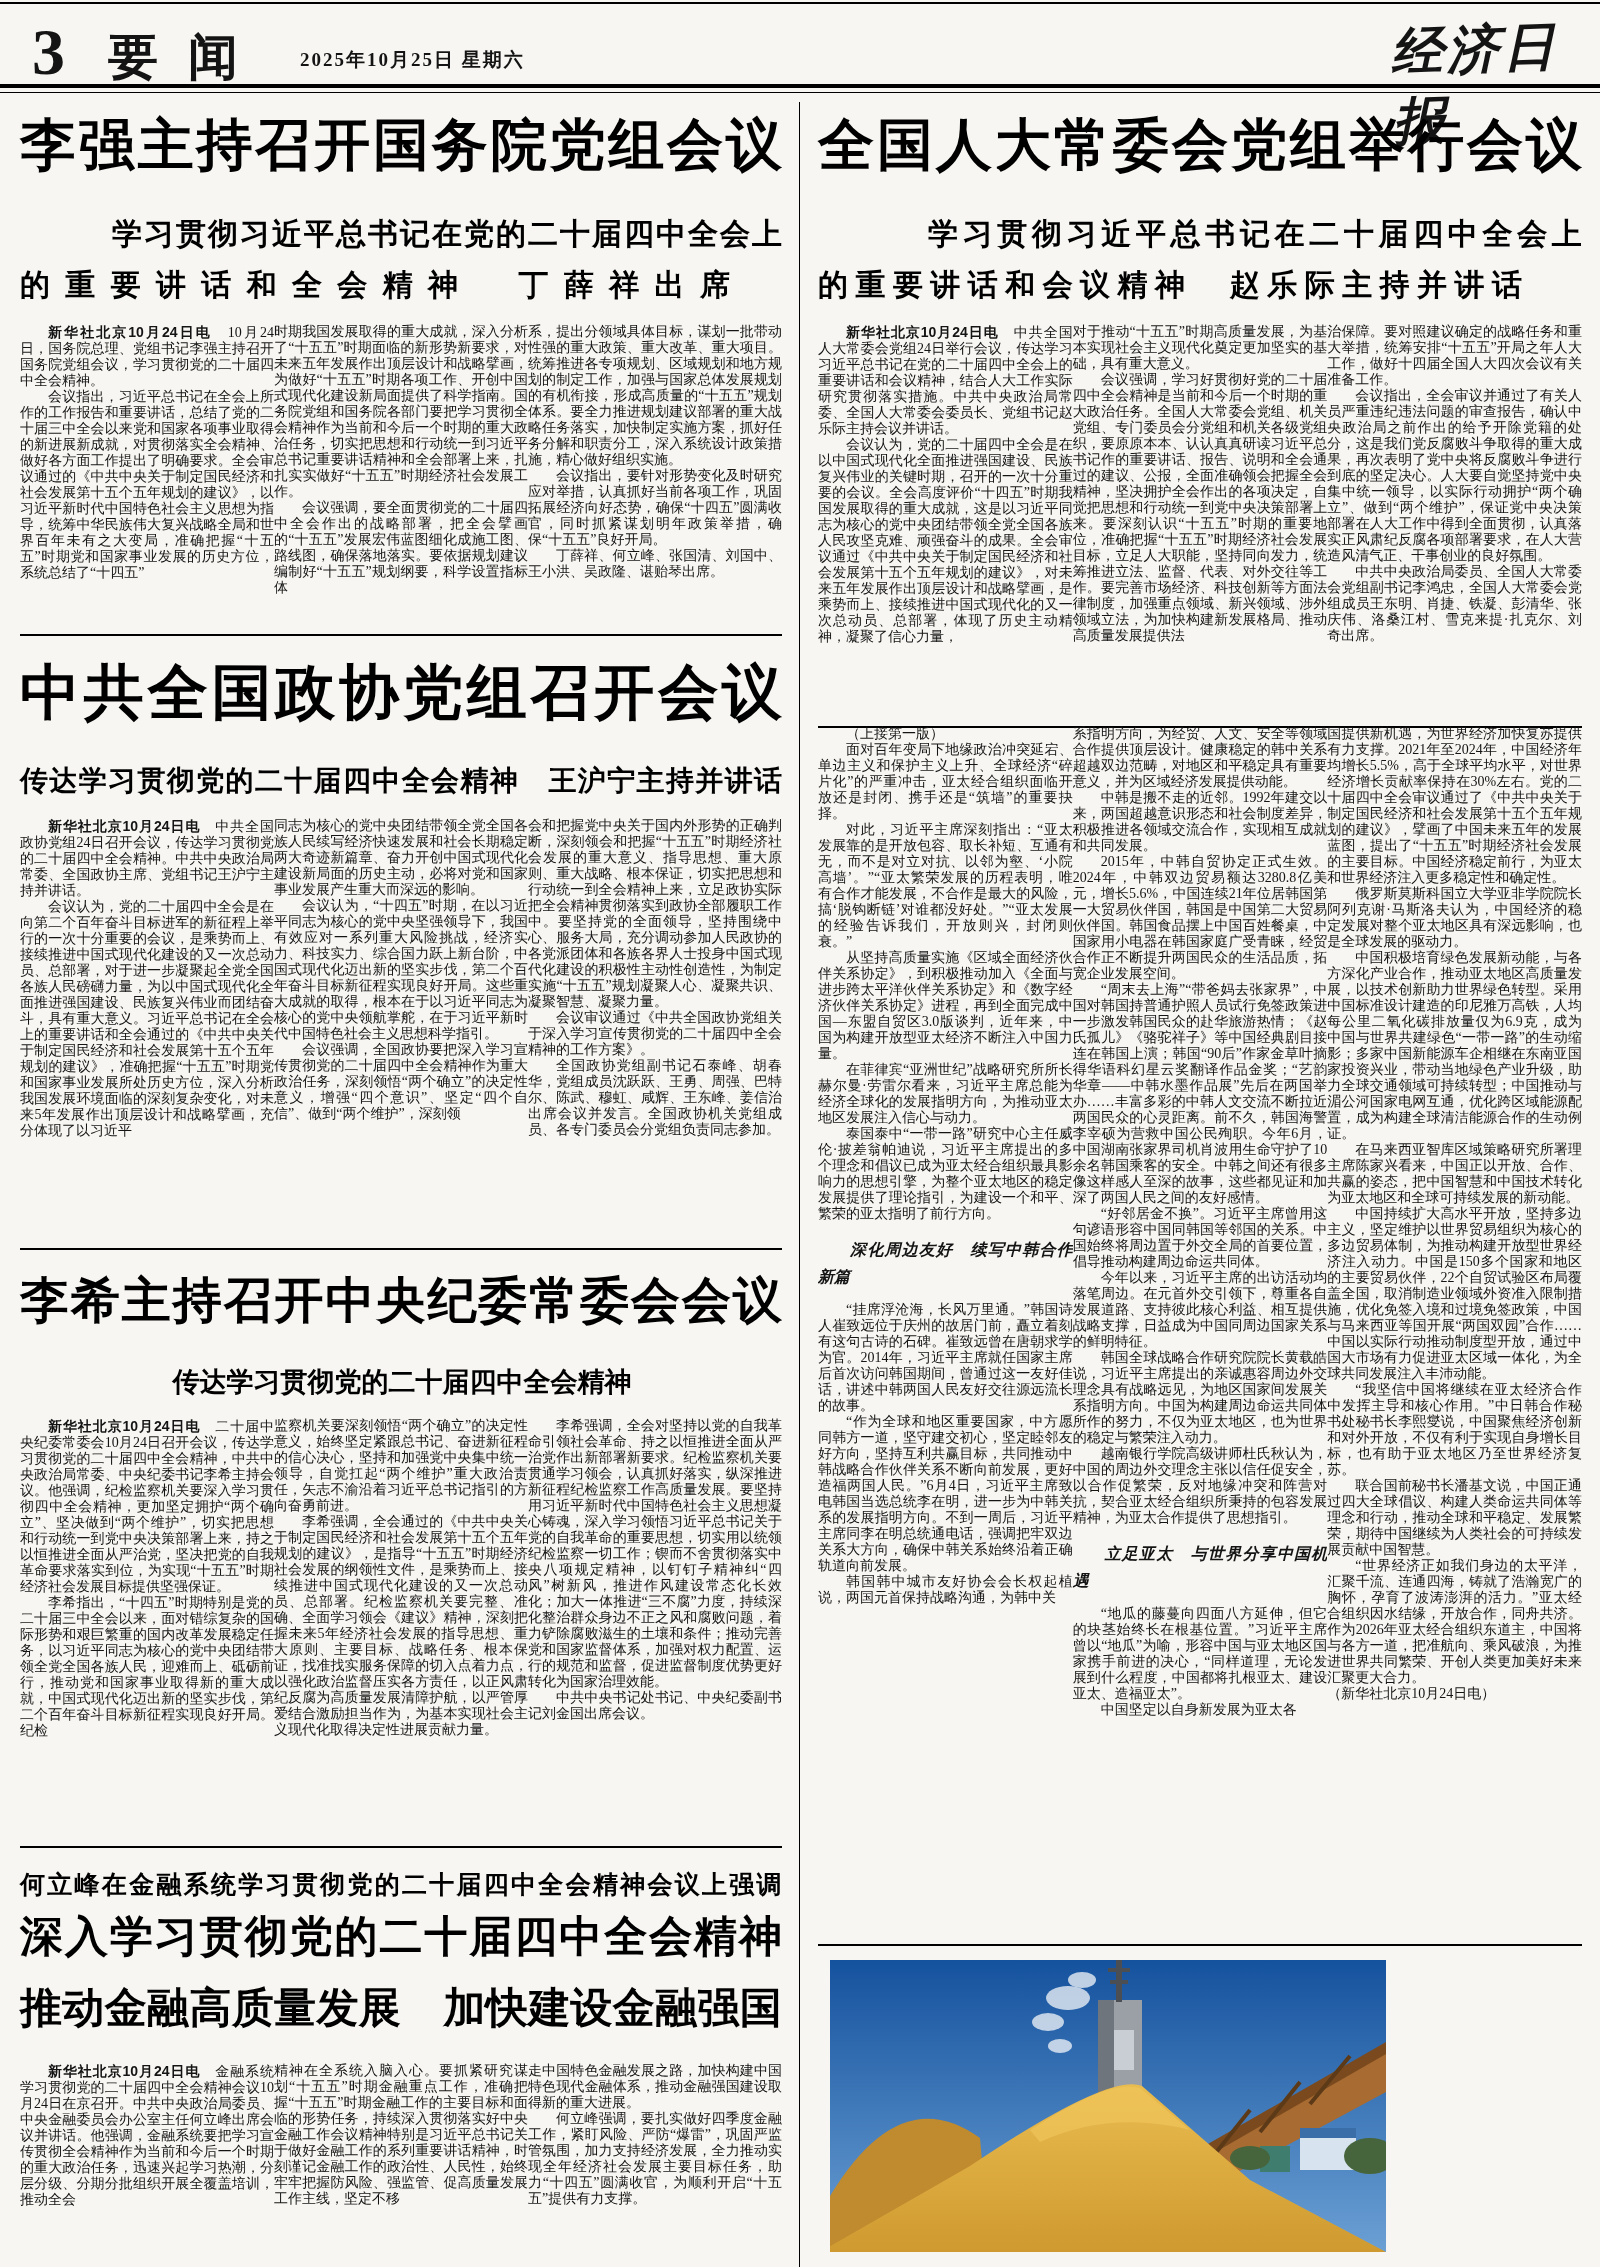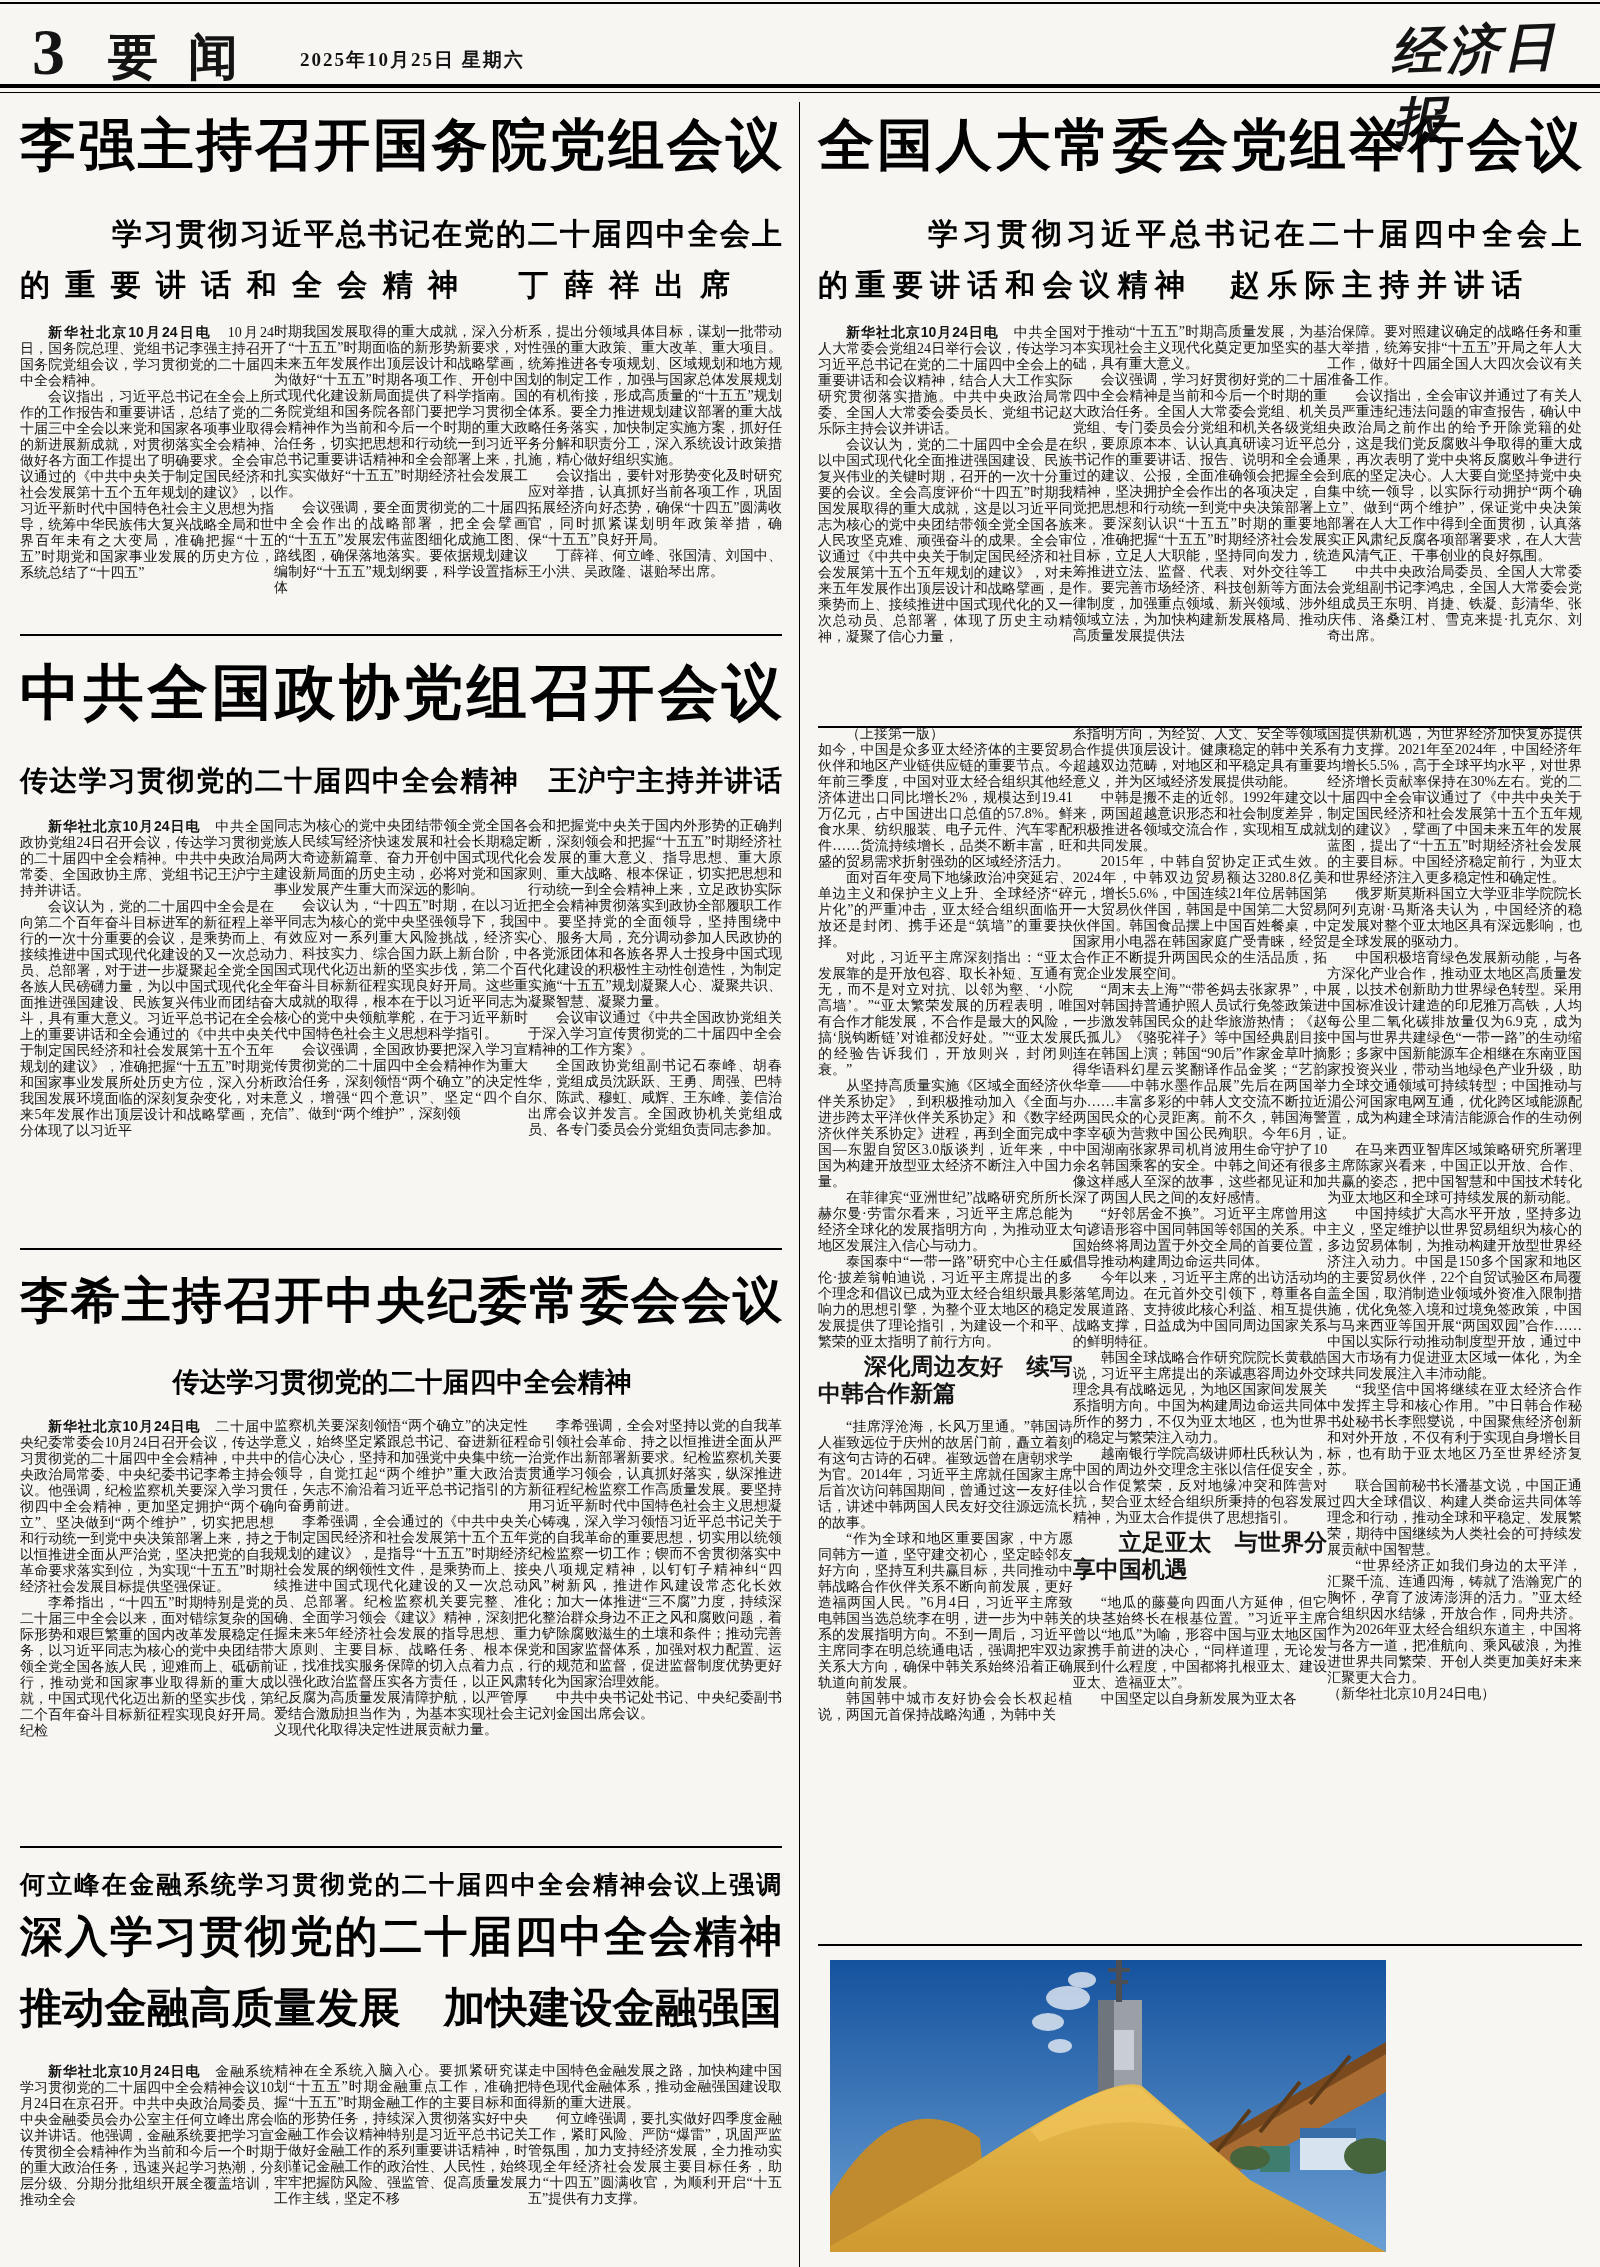--- a/index.html
+++ b/index.html
@@ -22,22 +22,22 @@
   .sh{display:flex;justify-content:space-between;font-weight:700;color:#000;
       font-family:"Liberation Serif",serif;}
   .kick{display:flex;justify-content:space-between;font-weight:700;color:#000;
         font-family:"Liberation Serif",serif;}
   .body{display:flex;gap:0;overflow:hidden;}
   .col{flex:1;overflow:hidden;text-align:justify;font-size:14px;line-height:16px;}
   .para{margin:0;text-indent:2em;}
   .para.cont{text-indent:0;}
   .para.right{text-indent:0;}
   .lead{font-family:"Liberation Sans",sans-serif;font-weight:700;}
-  .inline-sub{margin:3px 0 12px 0;font-size:23px;line-height:27px;font-weight:700;text-indent:2em;
-              font-family:"Liberation Sans",sans-serif;}
+  .inline-sub{margin:14px 0 12px 0;font-size:16px;line-height:27px;font-weight:700;text-indent:2em;
+              font-family:"Liberation Sans",sans-serif;font-style:italic;}
   
   .photo{position:absolute;left:830px;top:1960px;width:556px;height:292px;}
   .caption{position:absolute;left:1398px;top:2036px;width:194px;height:228px;overflow:hidden;
            font-size:20px;line-height:26px;letter-spacing:2px;text-align:justify;}
   .caption .cap{margin:0;text-indent:2em;}
 </style>
 </head>
 <body>
 
 <div class="page">
@@ -401,21 +401,20 @@
           <p class="para cont">走中国特色金融发展之路，加快构建中国特色现代金融体系，推动金融强国建设取得新的重大进展。</p>
           <p class="para">何立峰强调，要扎实做好四季度金融工作，紧盯风险、严防“爆雷”，巩固严监管氛围，加力支持经济发展，全力推动实现全年经济社会发展主要目标任务，助力“十四五”圆满收官，为顺利开启“十五五”提供有力支撑。</p>
         </div>
     </div>
   </div>
 
   <div class="art" style="left:818px;top:726px;width:764px;">
     <div class="body" style="height:1190px;">
       <div class="col">
           <p class="para">（上接第一版）</p>
-          <p class="para cont">如今，中国是众多亚太经济体的主要贸易伙伴和地区产业链供应链的重要节点。今年前三季度，中国对亚太经合组织其他经济体进出口同比增长2%，规模达到19.41万亿元，占中国进出口总值的57.8%。鲜食水果、纺织服装、电子元件、汽车零配件……货流持续增长，品类不断丰富，旺盛的贸易需求折射强劲的区域经济活力。</p>
           <p class="para">面对百年变局下地缘政治冲突延宕、单边主义和保护主义上升、全球经济“碎片化”的严重冲击，亚太经合组织面临开放还是封闭、携手还是“筑墙”的重要抉择。</p>
           <p class="para">对此，习近平主席深刻指出：“亚太发展靠的是开放包容、取长补短、互通有无，而不是对立对抗、以邻为壑、‘小院高墙’。”“亚太繁荣发展的历程表明，唯有合作才能发展，不合作是最大的风险，搞‘脱钩断链’对谁都没好处。”“亚太发展的经验告诉我们，开放则兴，封闭则衰。”</p>
           <p class="para">从坚持高质量实施《区域全面经济伙伴关系协定》，到积极推动加入《全面与进步跨太平洋伙伴关系协定》和《数字经济伙伴关系协定》进程，再到全面完成中国—东盟自贸区3.0版谈判，近年来，中国为构建开放型亚太经济不断注入中国力量。</p>
           <p class="para">在菲律宾“亚洲世纪”战略研究所所长赫尔曼·劳雷尔看来，习近平主席总能为经济全球化的发展指明方向，为推动亚太地区发展注入信心与动力。</p>
           <p class="para">泰国泰中“一带一路”研究中心主任威伦·披差翁帕迪说，习近平主席提出的多个理念和倡议已成为亚太经合组织最具影响力的思想引擎，为整个亚太地区的稳定发展提供了理论指引，为建设一个和平、繁荣的亚太指明了前行方向。</p>
           <div class="inline-sub">深化周边友好　续写中韩合作新篇</div>
           <p class="para">“挂席浮沧海，长风万里通。”韩国诗人崔致远位于庆州的故居门前，矗立着刻有这句古诗的石碑。崔致远曾在唐朝求学为官。2014年，习近平主席就任国家主席后首次访问韩国期间，曾通过这一友好佳话，讲述中韩两国人民友好交往源远流长的故事。</p>
           <p class="para">“作为全球和地区重要国家，中方愿同韩方一道，坚守建交初心，坚定睦邻友好方向，坚持互利共赢目标，共同推动中韩战略合作伙伴关系不断向前发展，更好造福两国人民。”6月4日，习近平主席致电韩国当选总统李在明，进一步为中韩关系的发展指明方向。不到一周后，习近平主席同李在明总统通电话，强调把牢双边关系大方向，确保中韩关系始终沿着正确轨道向前发展。</p>
           <p class="para">韩国韩中城市友好协会会长权起植说，两国元首保持战略沟通，为韩中关</p>
         </div>

